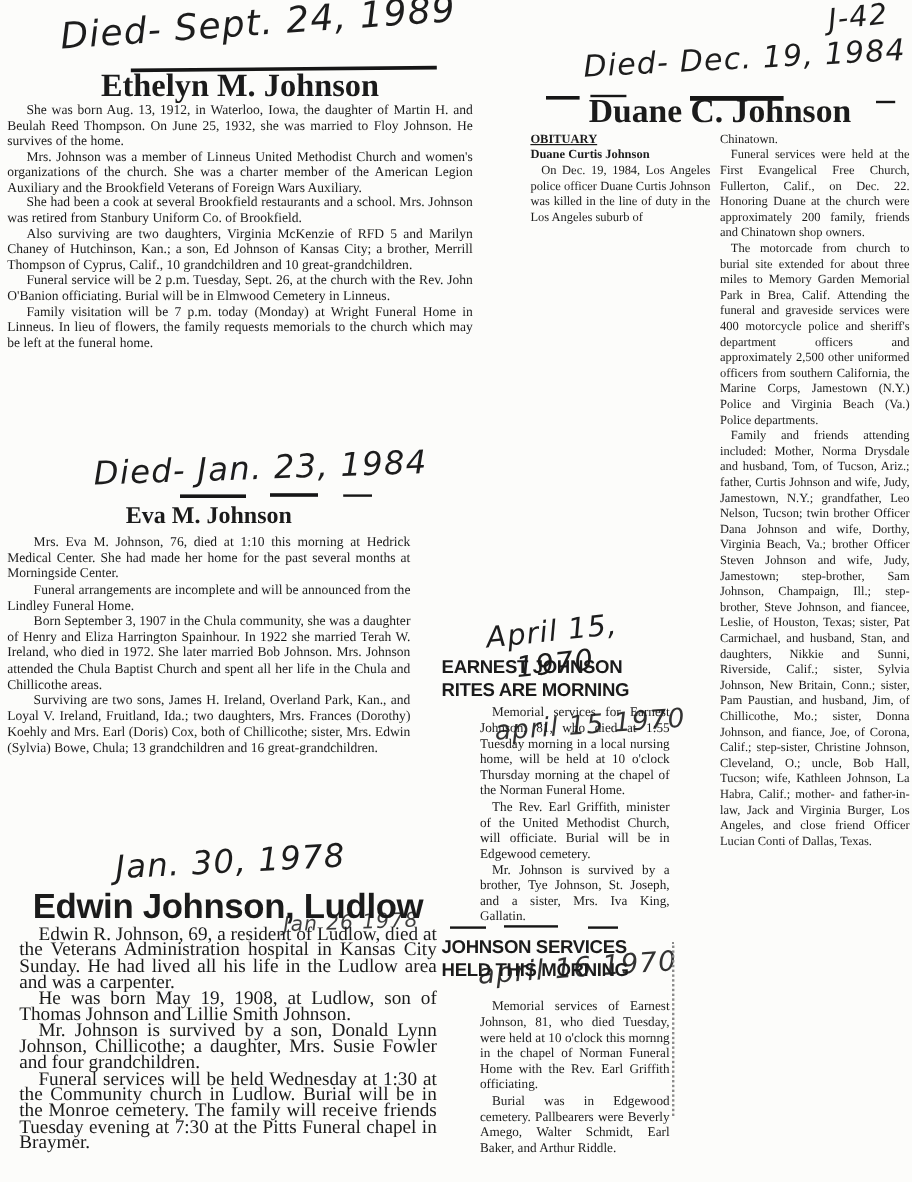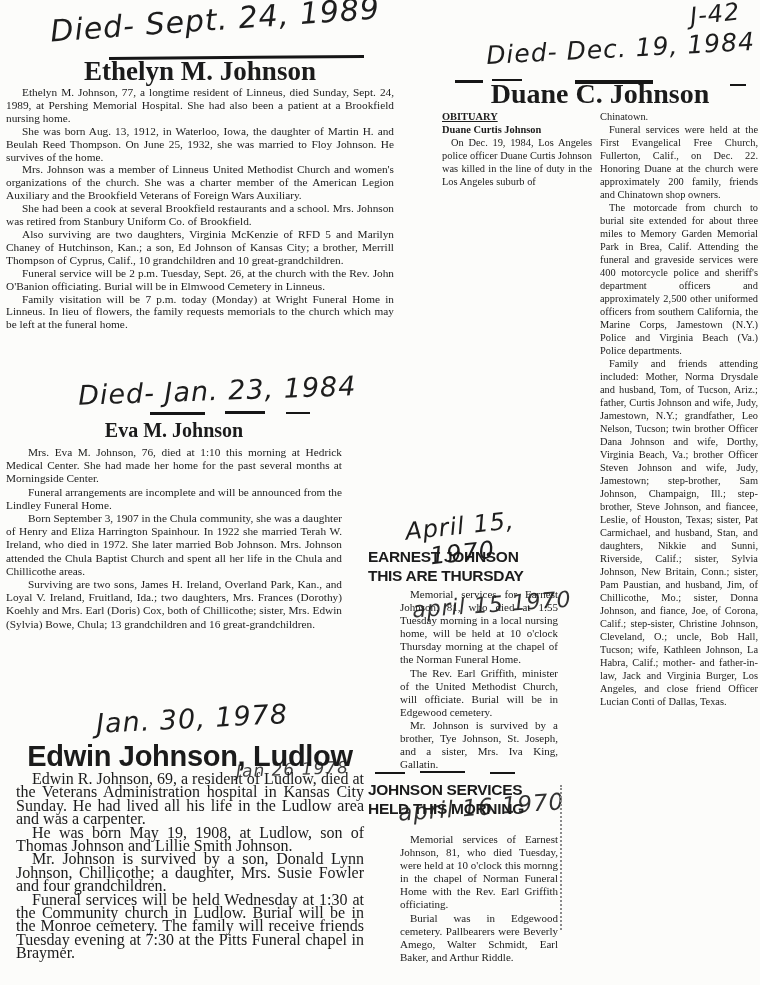--- a/index.html
+++ b/index.html
@@ -75,21 +75,20 @@
   <div class="rule" style="left:492px;top:79px;width:30px;height:2px;"></div>
   <div class="rule" style="left:575px;top:80px;width:78px;height:4px;"></div>
   <div class="rule" style="left:730px;top:84px;width:16px;height:2px;"></div>
   <div class="rule" style="left:375px;top:772px;width:30px;height:2px;"></div>
   <div class="rule" style="left:420px;top:771px;width:45px;height:2px;"></div>
   <div class="rule" style="left:490px;top:772px;width:25px;height:2px;"></div>
   <div class="vmark" style="left:560px;top:785px;height:145px;"></div>
 
   <article class="clip clip-ethelyn">
     <h1 class="serif-head">Ethelyn M. Johnson</h1>
-    <p>Ethelyn M. Johnson, 77, a longtime resident of Linneus, died Sunday, Sept. 24, 1989, at Pershing Memorial Hospital. She had also been a patient at a Brookfield nursing home.</p>
     <p>She was born Aug. 13, 1912, in Waterloo, Iowa, the daughter of Martin H. and Beulah Reed Thompson. On June 25, 1932, she was married to Floy Johnson. He survives of the home.</p>
     <p>Mrs. Johnson was a member of Linneus United Methodist Church and women's organizations of the church. She was a charter member of the American Legion Auxiliary and the Brookfield Veterans of Foreign Wars Auxiliary.</p>
     <p>She had been a cook at several Brookfield restaurants and a school. Mrs. Johnson was retired from Stanbury Uniform Co. of Brookfield.</p>
     <p>Also surviving are two daughters, Virginia McKenzie of RFD 5 and Marilyn Chaney of Hutchinson, Kan.; a son, Ed Johnson of Kansas City; a brother, Merrill Thompson of Cyprus, Calif., 10 grandchildren and 10 great-grandchildren.</p>
     <p>Funeral service will be 2 p.m. Tuesday, Sept. 26, at the church with the Rev. John O'Banion officiating. Burial will be in Elmwood Cemetery in Linneus.</p>
     <p>Family visitation will be 7 p.m. today (Monday) at Wright Funeral Home in Linneus. In lieu of flowers, the family requests memorials to the church which may be left at the funeral home.</p>
   </article>
 
   <article class="clip clip-eva">
     <h1 class="serif-head">Eva M. Johnson</h1>
@@ -119,21 +118,21 @@
         <p>Chinatown.</p>
         <p class="ind">Funeral services were held at the First Evangelical Free Church, Fullerton, Calif., on Dec. 22. Honoring Duane at the church were approximately 200 family, friends and Chinatown shop owners.</p>
         <p class="ind">The motorcade from church to burial site extended for about three miles to Memory Garden Memorial Park in Brea, Calif. Attending the funeral and graveside services were 400 motorcycle police and sheriff's department officers and approximately 2,500 other uniformed officers from southern California, the Marine Corps, Jamestown (N.Y.) Police and Virginia Beach (Va.) Police departments.</p>
         <p class="ind">Family and friends attending included: Mother, Norma Drysdale and husband, Tom, of Tucson, Ariz.; father, Curtis Johnson and wife, Judy, Jamestown, N.Y.; grandfather, Leo Nelson, Tucson; twin brother Officer Dana Johnson and wife, Dorthy, Virginia Beach, Va.; brother Officer Steven Johnson and wife, Judy, Jamestown; step-brother, Sam Johnson, Champaign, Ill.; step-brother, Steve Johnson, and fiancee, Leslie, of Houston, Texas; sister, Pat Carmichael, and husband, Stan, and daughters, Nikkie and Sunni, Riverside, Calif.; sister, Sylvia Johnson, New Britain, Conn.; sister, Pam Paustian, and husband, Jim, of Chillicothe, Mo.; sister, Donna Johnson, and fiance, Joe, of Corona, Calif.; step-sister, Christine Johnson, Cleveland, O.; uncle, Bob Hall, Tucson; wife, Kathleen Johnson, La Habra, Calif.; mother- and father-in-law, Jack and Virginia Burger, Los Angeles, and close friend Officer Lucian Conti of Dallas, Texas.</p>
       </div>
     </div>
   </article>
 
   <article class="clip clip-rites">
     <h2 class="sans-head"><span>EARNEST JOHNSON</span><br>
-      <span>THIS ARE THURSDAY</span></h2>
+      <span>RITES ARE MORNING</span></h2>
     <p>Memorial services for Earnest Johnson, 81, who died at 1:55 Tuesday morning in a local nursing home, will be held at 10 o'clock Thursday morning at the chapel of the Norman Funeral Home.</p>
     <p>The Rev. Earl Griffith, minister of the United Methodist Church, will officiate. Burial will be in Edgewood cemetery.</p>
     <p>Mr. Johnson is survived by a brother, Tye Johnson, St. Joseph, and a sister, Mrs. Iva King, Gallatin.</p>
   </article>
 
   <article class="clip clip-services">
     <h2 class="sans-head"><span>JOHNSON SERVICES</span><br>
       <span>HELD THIS MORNING</span></h2>
     <p>Memorial services of Earnest Johnson, 81, who died Tuesday, were held at 10 o'clock this mornng in the chapel of Norman Funeral Home with the Rev. Earl Griffith officiating.</p>
     <p>Burial was in Edgewood cemetery. Pallbearers were Beverly Amego, Walter Schmidt, Earl Baker, and Arthur Riddle.</p>

